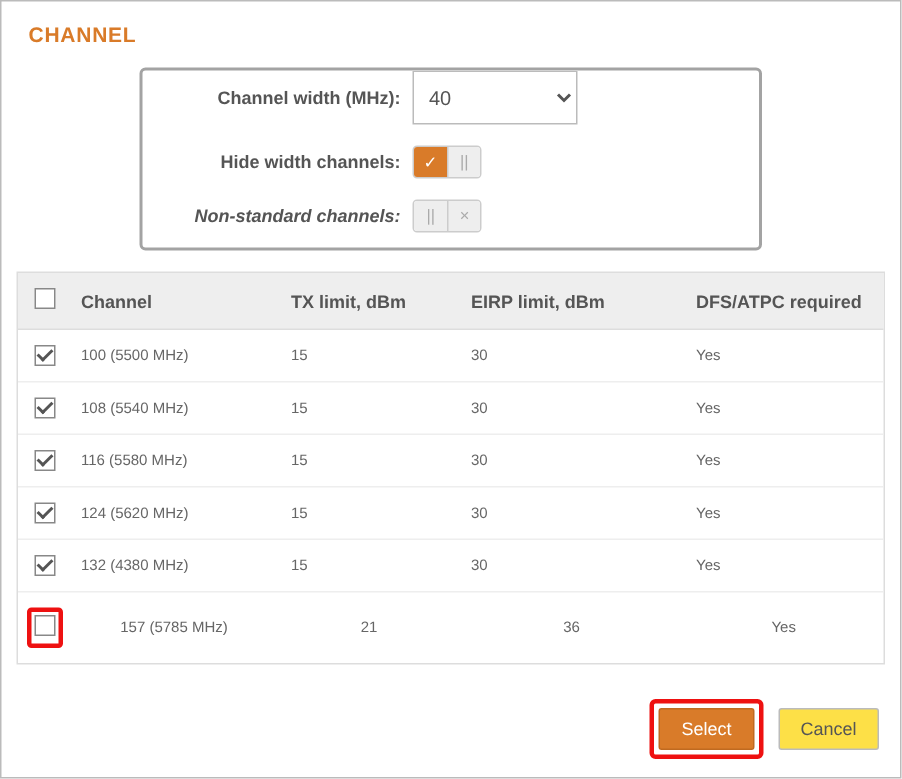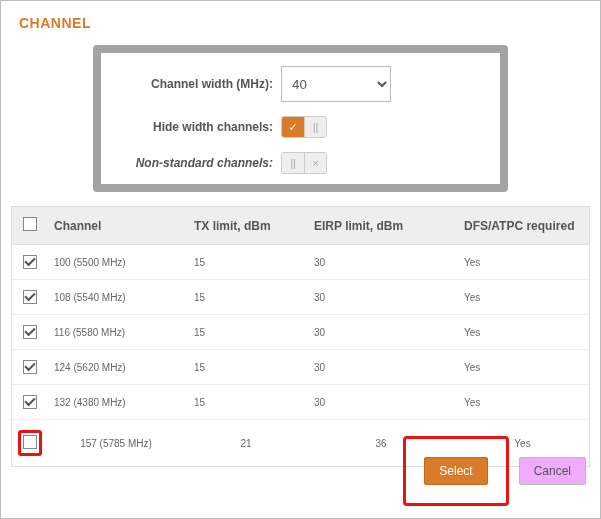--- a/index.html
+++ b/index.html
@@ -19,22 +19,22 @@
   }
   .header h1 {
     margin: 0;
     font-size: 14px;
     font-weight: bold;
     color: #d97b29;
     letter-spacing: 0.5px;
   }
   .settings-block {
     margin: 6px 92px 14px 92px;
-    padding: 13px 10px 10px 10px;
-    border: 8px solid #a3a3a3;
+    padding: 0 10px 10px 10px;
+    border: 2px solid #a3a3a3;
     border-radius: 4px;
   }
   .settings-row {
     display: flex;
     align-items: center;
     margin-bottom: 14px;
   }
   .settings-row:last-child { margin-bottom: 0; font-style: italic; }
   .settings-label {
     width: 170px;
@@ -133,35 +133,35 @@
     position: absolute;
     bottom: 12px;
     right: 14px;
     display: flex;
     gap: 10px;
     align-items: center;
   }
   .btn {
     padding: 6px 14px;
     border: 1px solid #bbb;
-    background: #f0abfc;
+    background: #fde047;
     color: #555;
     cursor: pointer;
     font-size: 12px;
     border-radius: 2px;
   }
   .btn.primary {
     background: #d97b29;
     color: #fff;
     border-color: #c06a20;
   }
   .select-outline {
     border: 3px solid #e11;
     border-radius: 4px;
-    padding: 18px;
+    padding: 3px;
   }
   .col-channel { width: 140px; }
   .col-tx { width: 120px; }
   .col-eirp { width: 150px; }
 </style>
 </head>
 <body>
 
 <div class="header">
   <h1>CHANNEL</h1>

